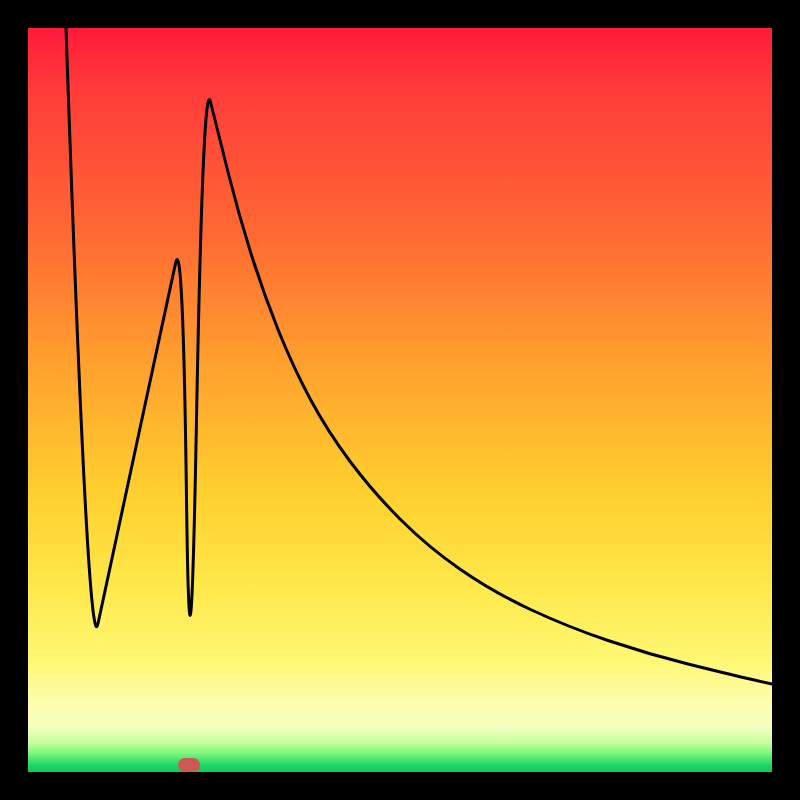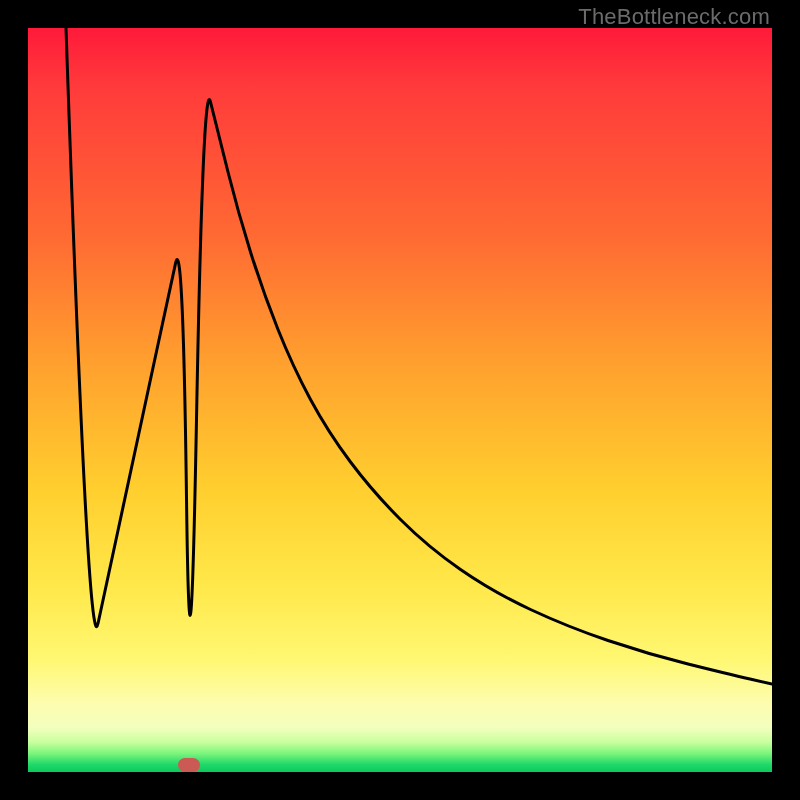--- a/index.html
+++ b/index.html
@@ -64,21 +64,20 @@
     height: 14px;
     background: #cc5a54;
     border-radius: 7px;
   }
 </style>
 </head>
 <body>
 
 <div class="frame">
 
-  <div class="watermark">TheBottleneck.com</div>
 
   <div class="plot-area">
     <div class="gradient-bg"></div>
 
     <svg class="curve-svg" viewBox="0 0 744 744" preserveAspectRatio="none">
       <path fill="none" stroke="#000000" stroke-width="3" stroke-linecap="round" d="M 38 0 Q 60 642 70 595.5 Q 80 549 90 502.5 Q 100 456 110 409.5 Q 120 363 130 316.5 Q 140 270 147.5 235.5 Q 155 201 158.5 470 Q 162 739 168.5 391.5 Q 175 44 182.5 74 Q 190 104 200 144 Q 210 184 222.5 224 Q 235 264 250 301.5 Q 265 339 282.5 371.5 Q 300 404 322.5 434 Q 345 464 372.5 491.5 Q 400 519 432.5 541.5 Q 465 564 502.5 581.5 Q 540 599 580 612.5 Q 620 626 660 636 Q 700 646 722 651 L 744 656"></path>
     </svg>
 
     <div class="marker" style="left: 150px; top: 730px; background: rgb(204, 90, 84);"></div>
   </div>

